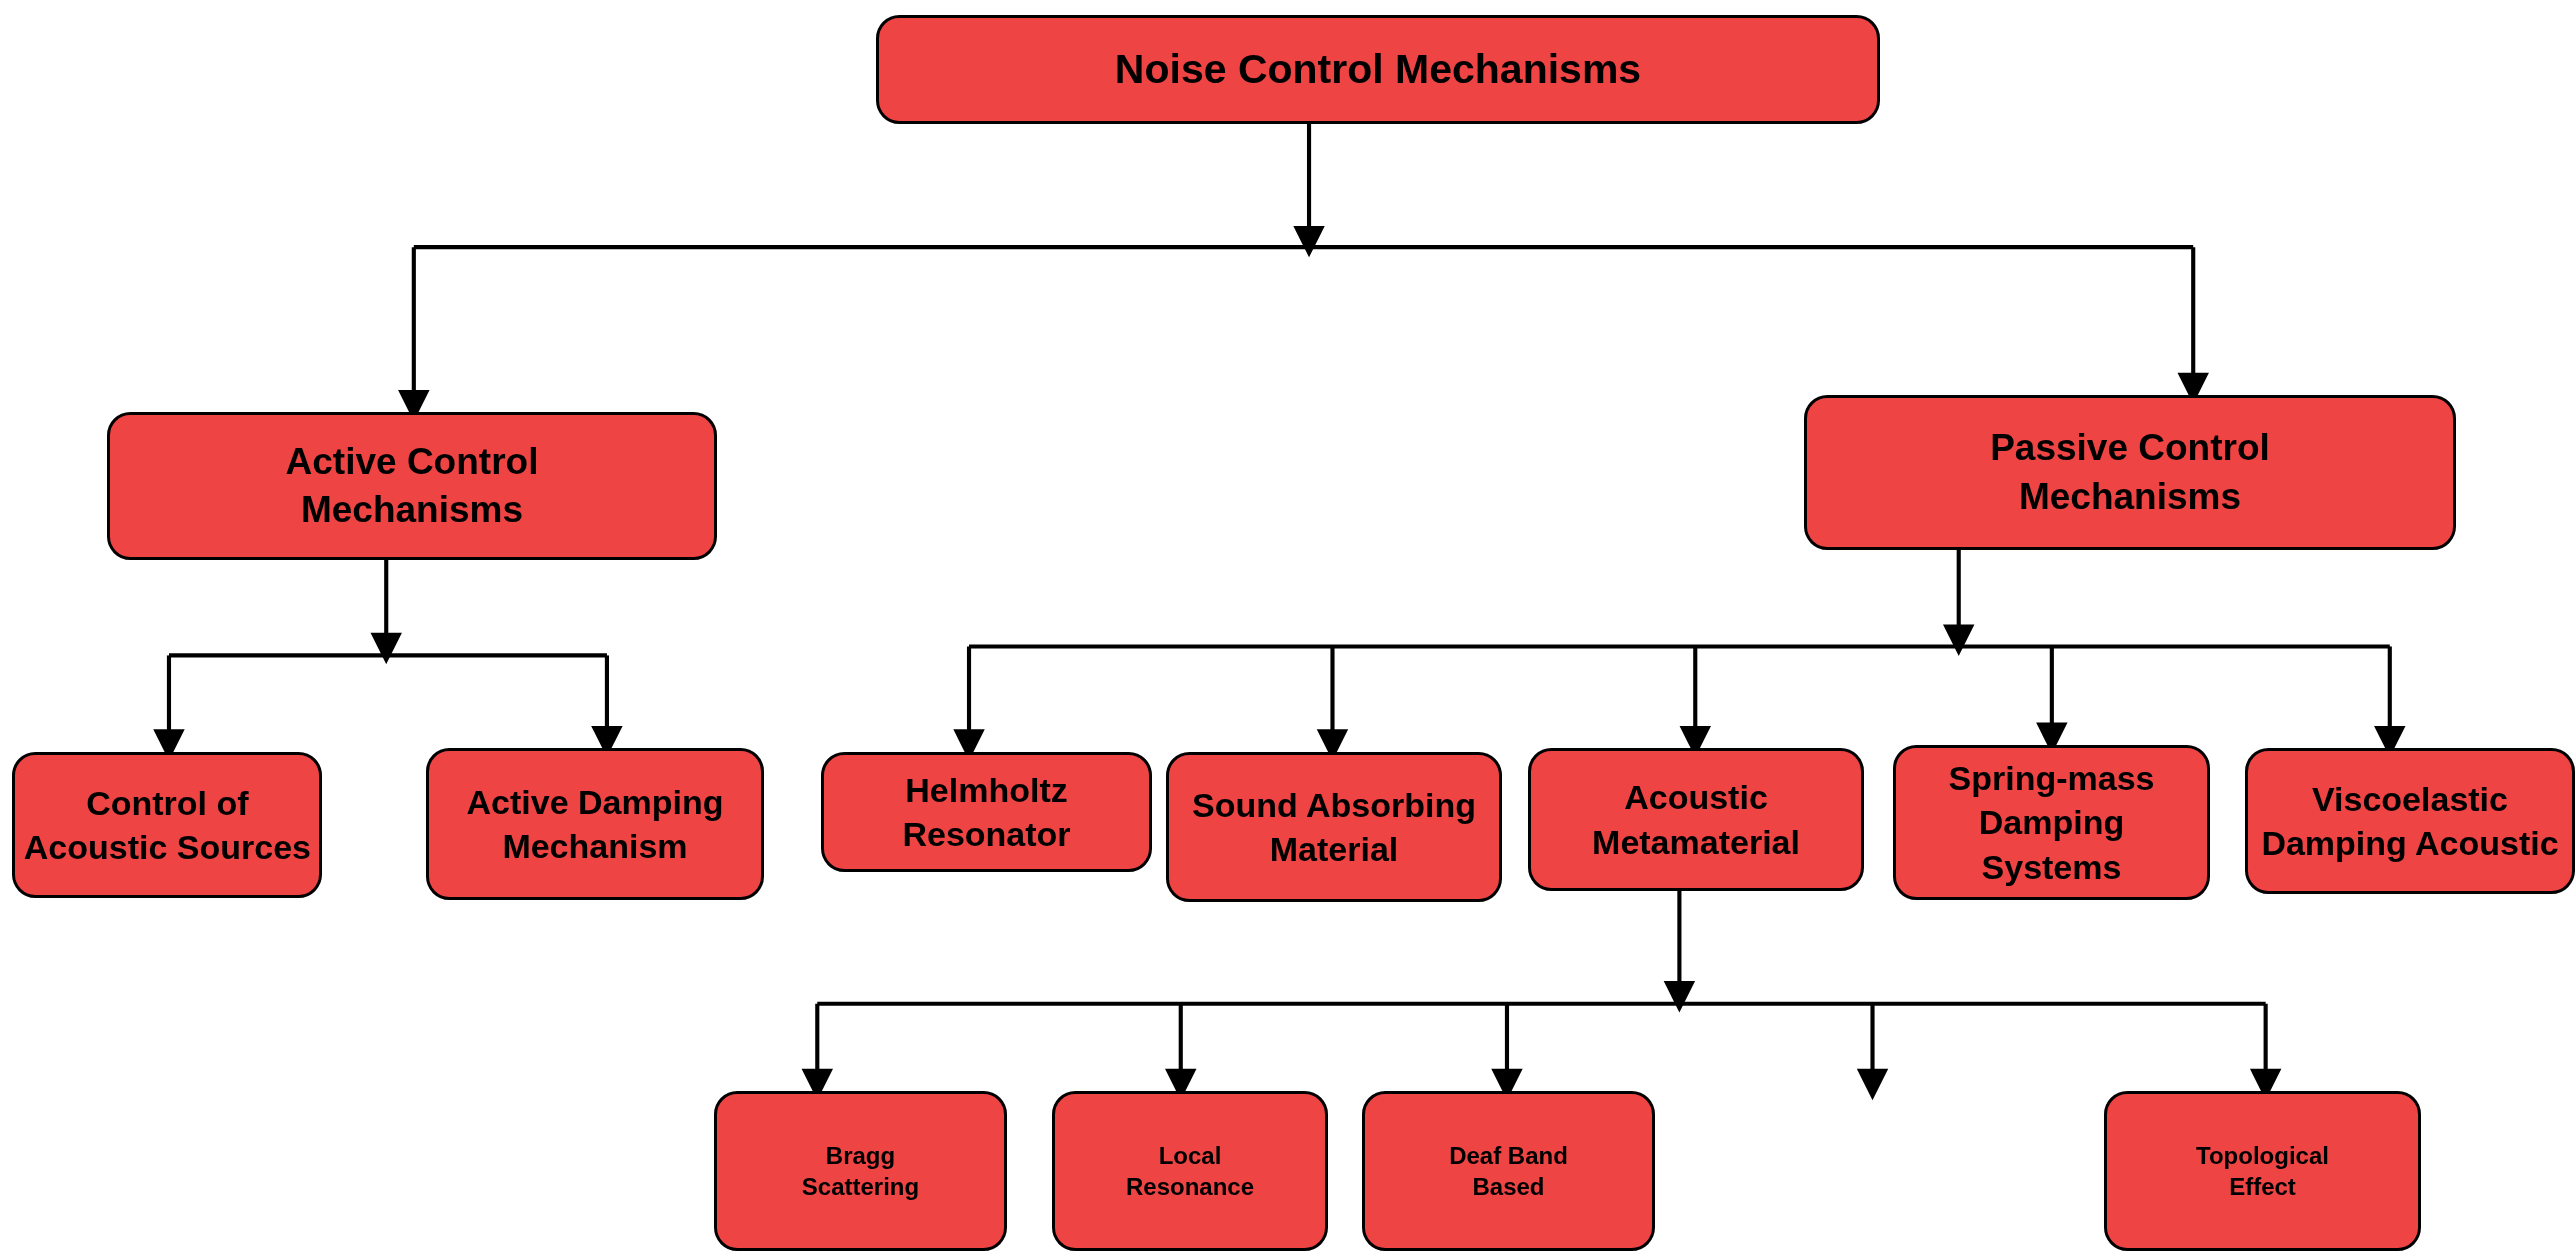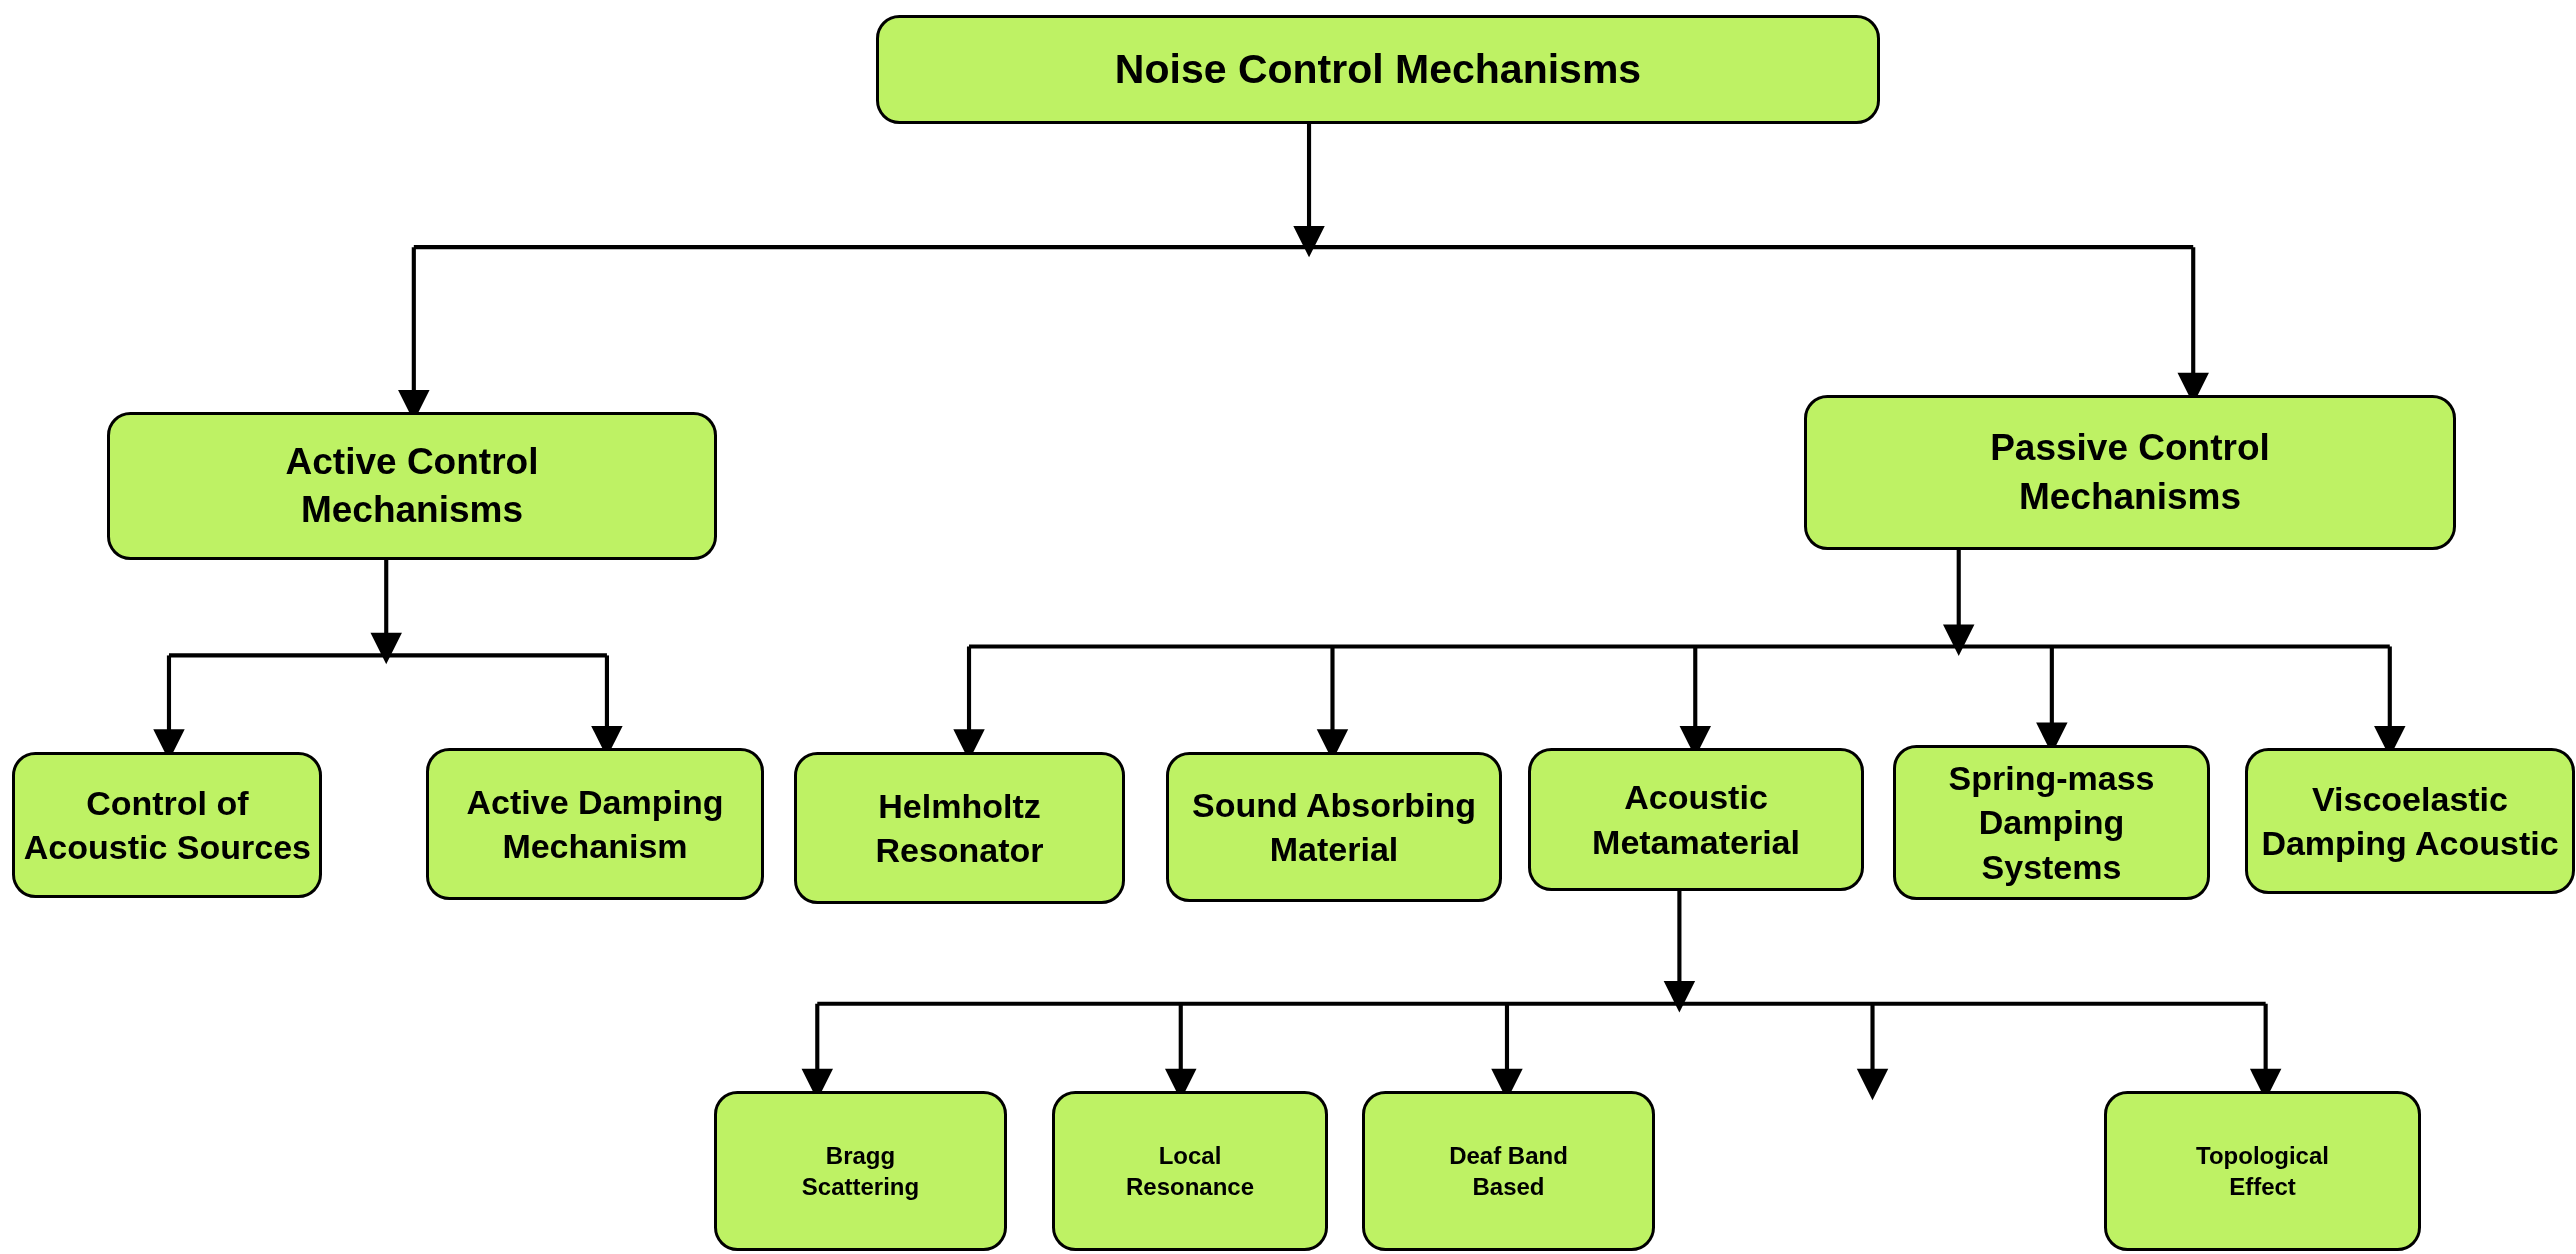--- a/index.html
+++ b/index.html
@@ -20,21 +20,21 @@
     position: absolute;
     left: 0;
     top: 0;
     width: 2576px;
     height: 1255px;
     pointer-events: none;
   }
   .node {
     position: absolute;
     box-sizing: border-box;
-    background: #bef264;
+    background: #ef4444;
     border: 3.4px solid #000000;
     border-radius: 23.4px;
     display: flex;
     align-items: center;
     justify-content: center;
     text-align: center;
     color: #000000;
     font-weight: bold;
     line-height: 1.30;
     white-space: pre-line;
@@ -98,21 +98,21 @@
 
   <div class="node n-level2" style="left:1804px; top:395px; width:652px; height:155px;">Passive Control
 Mechanisms</div>
 
   <div class="node n-level3" style="left:12.4px; top:752px; width:310px; height:146px;">Control of
 Acoustic Sources</div>
 
   <div class="node n-level3" style="left:386px; top:748px; width:338px; height:152px;margin-left:40px;">Active Damping
 Mechanism</div>
 
-  <div class="node n-level3" style="left:794px; top:752px; width:331px; height:152px;">Helmholtz
+  <div class="node n-level3" style="left:821px; top:752px; width:331px; height:120px;">Helmholtz
 Resonator</div>
 
   <div class="node n-level3" style="left:1166px; top:752px; width:336px; height:150px;">Sound Absorbing
 Material</div>
 
   <div class="node n-level3" style="left:1528px; top:748px; width:336px; height:143px;">Acoustic
 Metamaterial</div>
 
   <div class="node n-level3" style="left:1893px; top:745px; width:317px; height:155px;">Spring-mass
 Damping

